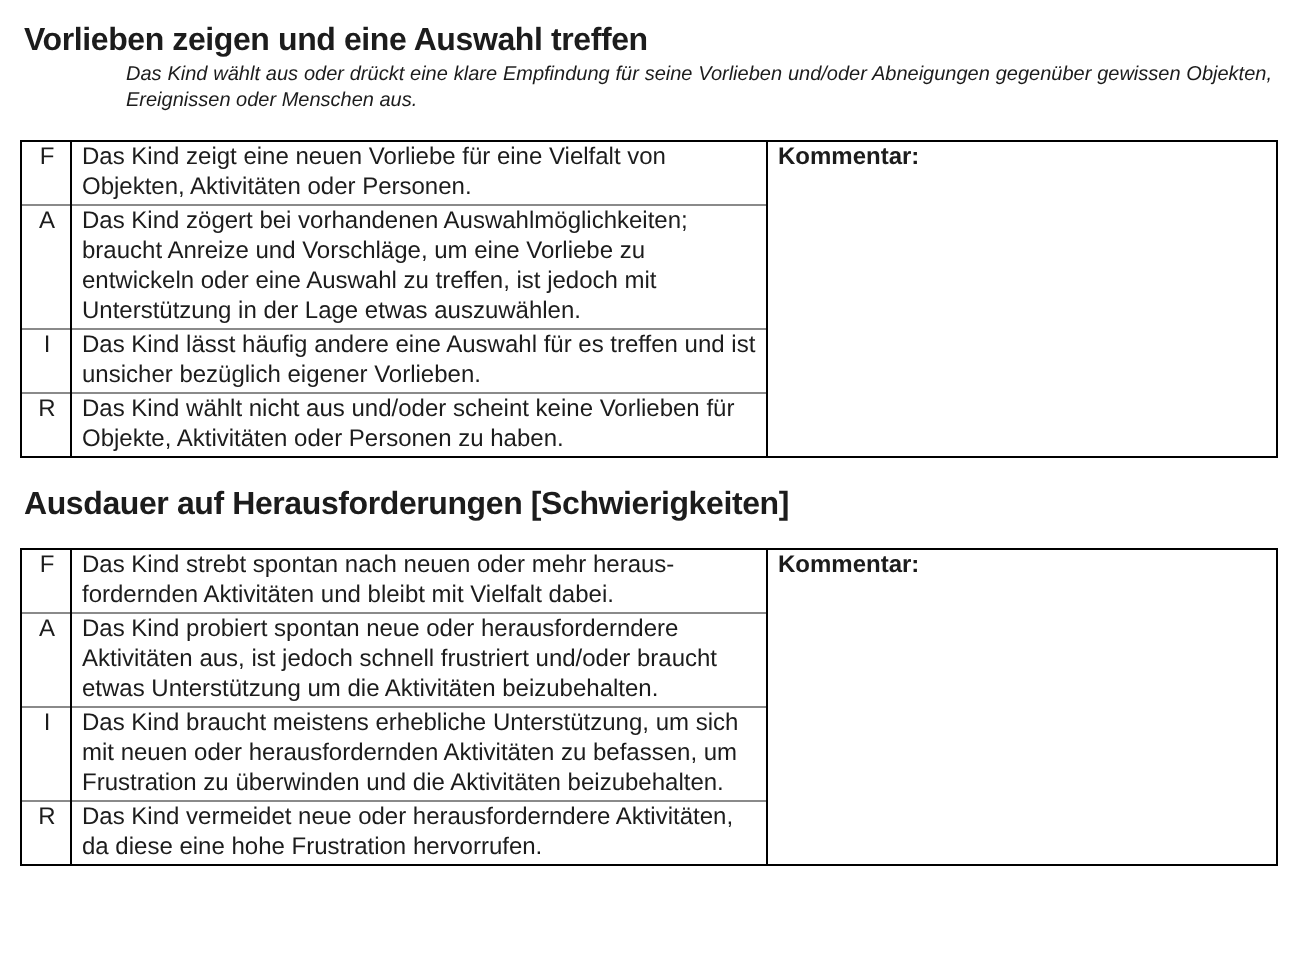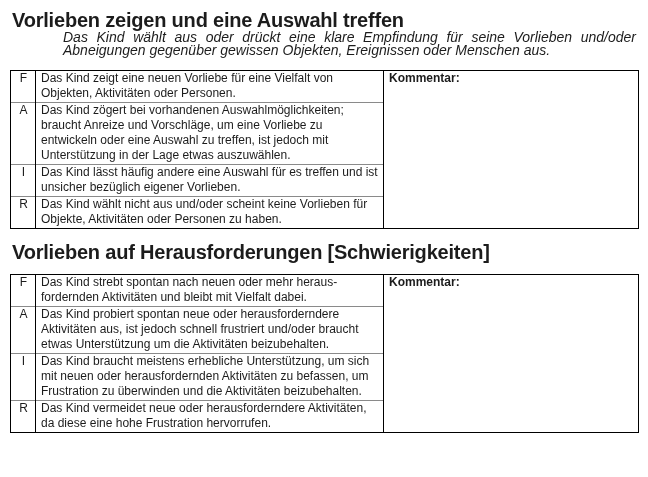--- a/index.html
+++ b/index.html
@@ -20,29 +20,29 @@
     width:648px;
     height:477px;
     background:var(--bg);
     overflow:hidden;
     box-sizing:border-box;
     padding-top:12px;
   }
   .section{margin:0;}
   .section + .section{margin-top:15px;}
   .section-title{
-    font-size:20px;
+    font-size:16px;
     font-weight:bold;
     line-height:17px;
     letter-spacing:-0.2px;
     margin:0 12px 2px 12px;
   }
   .section-desc{
     font-style:italic;
-    font-size:14px;
+    font-size:10px;
     line-height:13px;
     margin:0 12px 0 63px;
     width:573px;
     text-align:justify;
   }
   table.rating-table{
     border-collapse:collapse;
     table-layout:fixed;
     width:628px;
     margin:13px 0 0 10px;
@@ -101,21 +101,21 @@
           </tr>
           <tr>
             <td class="code-cell">R</td>
             <td class="text-cell">Das Kind wählt nicht aus und/oder scheint keine Vorlieben für Objekte, Aktivitäten oder Personen zu haben.</td>
           </tr>
         </tbody>
     </table>
   </div>
 
   <div class="section">
-    <h2 class="section-title">Vorlieben auf Herausforderungen [Schwierigkeiten]</h2>
+    <h2 class="section-title">Ausdauer auf Herausforderungen [Schwierigkeiten]</h2>
     <table class="rating-table">
       <colgroup>
         <col class="c-code">
           <col class="c-text">
           <col class="c-comment">
       </colgroup>
       <tbody>
           <tr>
             <td class="code-cell">F</td>
             <td class="text-cell">Das Kind strebt spontan nach neuen oder mehr heraus-fordernden Aktivitäten und bleibt mit Vielfalt dabei.</td>

